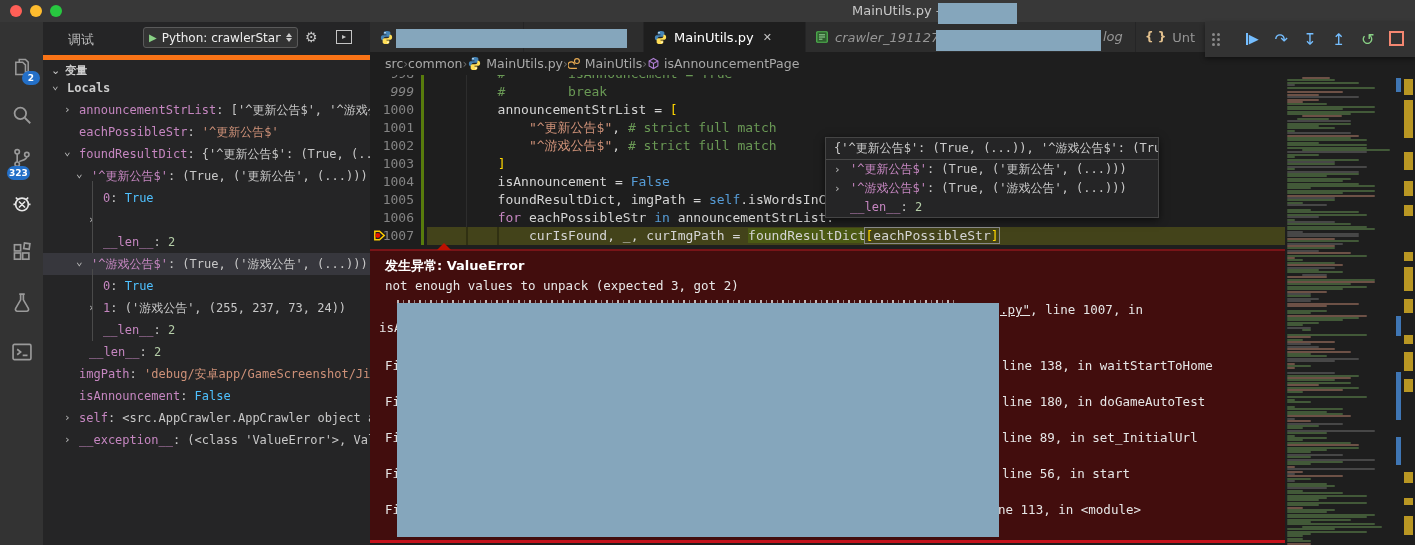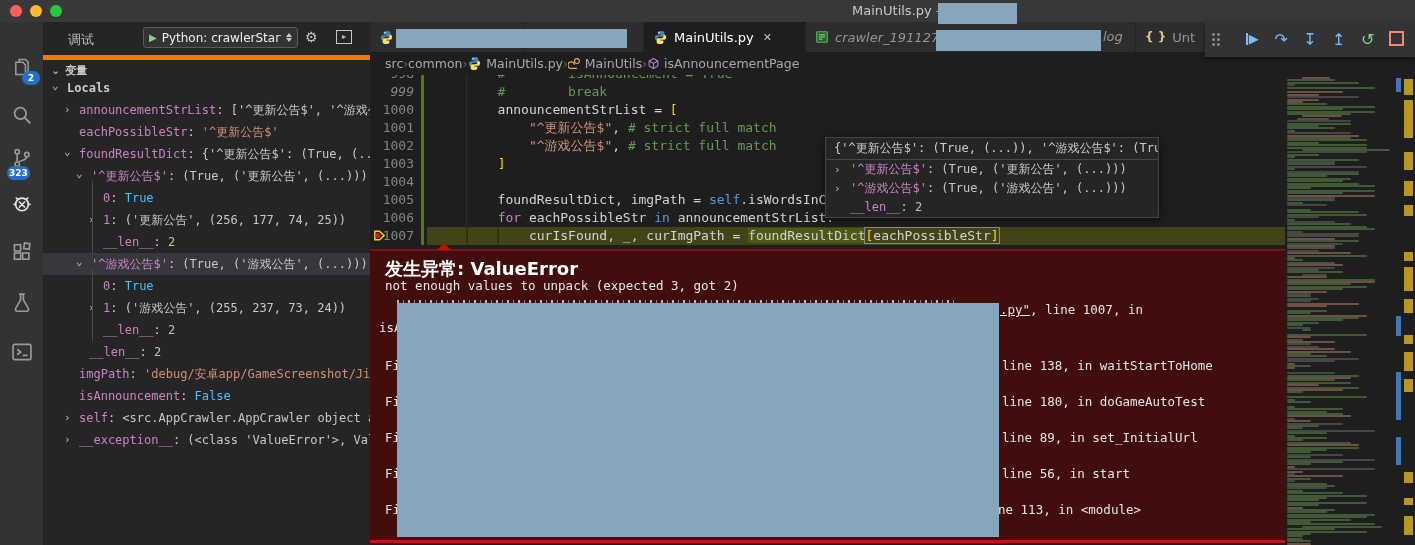--- a/index.html
+++ b/index.html
@@ -57,21 +57,21 @@
   #indent-guide{position:absolute;left:96px;top:0;width:1px;height:170px;background:rgba(255,255,255,0.07);}
   .tk-c{color:#6a9955;}.tk-s{color:#ce9178;}.tk-k{color:#c586c0;}.tk-b{color:#569cd6;}.tk-w{color:#d4d4d4;}.tk-g{color:#ffd700;}
   .tk-hw{color:#d4d4d4;background:rgba(87,124,12,0.40);}
   .tk-box{border:1px solid #8a8a8a;margin:-1px;}
   #cur-line-band{position:absolute;left:57px;top:152px;height:18px;width:858px;background:#43431a;}
   .band-guide{position:absolute;top:0;width:2px;height:18px;background:rgba(0,0,0,0.28);}
   #stop-icon{position:absolute;left:2px;top:153px;}
   
   #exc{left:370px;top:249px;width:915px;height:289px;background:#420d0d;border-top:2px solid #791418;border-bottom:3px solid #c3131c;box-sizing:content-box;}
   #exc-arrow{position:absolute;left:437px;top:243px;width:0;height:0;border-left:7px solid transparent;border-right:7px solid transparent;border-bottom:7px solid #be1100;}
-  #exc-title{position:absolute;left:15px;top:6px;color:#ffffff;font-size:18px;font-weight:bold;}
+  #exc-title{position:absolute;left:15px;top:6px;color:#ffffff;font-size:13px;font-weight:bold;}
   #exc-msg{position:absolute;left:15px;top:27px;color:#e8e8e8;font-size:12.5px;}
   #clip-strip{position:absolute;left:27px;top:49px;width:560px;height:4px;overflow:hidden;
      background:repeating-linear-gradient(90deg,rgba(225,225,225,.8) 0 2px,transparent 2px 6px,rgba(225,225,225,.55) 6px 7px,transparent 7px 11px);}
   .exc-frag{position:absolute;color:#e6e6e6;font-size:12.5px;white-space:pre;}
   .exc-link{text-decoration:underline;}
   
   #tooltip{left:825px;top:137px;width:332px;background:#252526;border:1px solid #454545;box-shadow:0 2px 8px rgba(0,0,0,.6);z-index:5;}
   #tt-header{height:21px;line-height:21px;border-bottom:1px solid #484848;color:#cccccc;font-size:12px;padding:0 8px;white-space:nowrap;overflow:hidden;}
   .tt-row{position:relative;height:19px;line-height:19px;font-size:12px;padding-left:24px;white-space:nowrap;overflow:hidden;}
   .tt-chev{position:absolute;left:8px;color:#c0c0c0;font-size:11px;}
@@ -167,21 +167,21 @@
     <div id="vars-header">
       <span class="chev">⌄</span><span>变量</span>
     </div>
     <div id="var-rows">
         <div class="var-row mono" style="top: 0px;"><span class="var-chev" style="left: 9px; top: -2px;">⌄</span><span style="margin-left: 24px;"><span class="vscope">Locals</span></span></div>
         <div class="var-row mono" style="top: 22px;"><span class="var-chev" style="left: 21px;">›</span><span style="margin-left: 36px;"><span class="vn">announcementStrList</span><span class="vv">: ['^更新公告$', '^游戏公…</span></span></div>
         <div class="var-row mono" style="top: 44px;"><span style="margin-left: 36px;"><span class="vn">eachPossibleStr</span><span class="vv">: </span><span class="vs">'^更新公告$'</span></span></div>
         <div class="var-row mono" style="top: 66px;"><span class="var-chev" style="left: 21px; top: -2px;">⌄</span><span style="margin-left: 36px;"><span class="vn">foundResultDict</span><span class="vv">: {'^更新公告$': (True, (...)…</span></span></div>
         <div class="var-row mono" style="top: 88px;"><span class="var-chev" style="left: 33px; top: -2px;">⌄</span><span style="margin-left: 48px;"><span class="vn">'^更新公告$'</span><span class="vv">: (True, ('更新公告', (...)))</span></span></div>
         <div class="var-row mono" style="top: 110px;"><span style="margin-left: 60px;"><span class="vn">0</span><span class="vv">: </span><span class="vb">True</span></span></div>
-        <div class="var-row mono" style="top: 132px;"><span class="var-chev" style="left: 45px;">›</span><span style="margin-left: 60px;"><span class="vn">1</span><span class="vv">: ('更新公告', (256, 177, 74, 25))</span></span></div>
+        <div class="var-row mono" style="top: 132px;"><span class="var-chev" style="left: 45px;">›</span></div>
         <div class="var-row mono" style="top: 154px;"><span style="margin-left: 60px;"><span class="vn">__len__</span><span class="vv">: </span><span class="vnum">2</span></span></div>
         <div class="var-row mono sel" style="top: 176px;"><span class="var-chev" style="left: 33px; top: -2px;">⌄</span><span style="margin-left: 48px;"><span class="vn">'^游戏公告$'</span><span class="vv">: (True, ('游戏公告', (...)))</span></span></div>
         <div class="var-row mono" style="top: 198px;"><span style="margin-left: 60px;"><span class="vn">0</span><span class="vv">: </span><span class="vb">True</span></span></div>
         <div class="var-row mono" style="top: 220px;"><span class="var-chev" style="left: 45px;">›</span><span style="margin-left: 60px;"><span class="vn">1</span><span class="vv">: ('游戏公告', (255, 237, 73, 24))</span></span></div>
         <div class="var-row mono" style="top: 242px;"><span style="margin-left: 60px;"><span class="vn">__len__</span><span class="vv">: </span><span class="vnum">2</span></span></div>
         <div class="var-row mono" style="top: 264px;"><span style="margin-left: 46px;"><span class="vn">__len__</span><span class="vv">: </span><span class="vnum">2</span></span></div>
         <div class="var-row mono" style="top: 286px;"><span style="margin-left: 36px;"><span class="vn">imgPath</span><span class="vv">: </span><span class="vs">'debug/安卓app/GameScreenshot/Jian…</span></span></div>
         <div class="var-row mono" style="top: 308px;"><span style="margin-left: 36px;"><span class="vn">isAnnouncement</span><span class="vv">: </span><span class="vb">False</span></span></div>
         <div class="var-row mono" style="top: 330px;"><span class="var-chev" style="left: 21px;">›</span><span style="margin-left: 36px;"><span class="vn">self</span><span class="vv">: &lt;src.AppCrawler.AppCrawler object at …</span></span></div>
         <div class="var-row mono" style="top: 352px;"><span class="var-chev" style="left: 21px;">›</span><span style="margin-left: 36px;"><span class="vn">__exception__</span><span class="vv">: (&lt;class 'ValueError'&gt;, Value…</span></span></div>
@@ -289,20 +289,21 @@
       <div class="code-line mono" style="top: 8px;"><span class="tk-c">        #        break</span></div>
       <div class="line-num mono" style="top: 26px;">1000</div>
       <div class="code-line mono" style="top: 26px;"><span class="tk-w">        announcementStrList = </span><span class="tk-g">[</span></div>
       <div class="line-num mono" style="top: 44px;">1001</div>
       <div class="code-line mono" style="top: 44px;"><span class="tk-w">            </span><span class="tk-s">"^更新公告$"</span><span class="tk-w">, </span><span class="tk-c"># strict full match</span></div>
       <div class="line-num mono" style="top: 62px;">1002</div>
       <div class="code-line mono" style="top: 62px;"><span class="tk-w">            </span><span class="tk-s">"^游戏公告$"</span><span class="tk-w">, </span><span class="tk-c"># strict full match</span></div>
       <div class="line-num mono" style="top: 80px;">1003</div>
       <div class="code-line mono" style="top: 80px;"><span class="tk-w">        </span><span class="tk-g">]</span></div>
       <div class="line-num mono" style="top: 98px;">1004</div>
+      <div class="code-line mono" style="top: 98px;"><span class="tk-w">        isAnnouncement = </span><span class="tk-b">False</span></div>
       <div class="line-num mono" style="top: 116px;">1005</div>
       <div class="code-line mono" style="top: 116px;"><span class="tk-w">        foundResultDict, imgPath = </span><span class="tk-b">self</span><span class="tk-w">.isWordsInCur</span></div>
       <div class="line-num mono" style="top: 134px;">1006</div>
       <div class="code-line mono" style="top: 134px;"><span class="tk-w">        </span><span class="tk-k">for</span><span class="tk-w"> eachPossibleStr </span><span class="tk-b">in</span><span class="tk-w"> announcementStrList:</span></div>
       <div class="line-num mono" style="top: 152px;">1007</div>
       <div class="code-line mono" style="top: 152px;"><span class="tk-w">            curIsFound, _, curImgPath = </span><span class="tk-hw">foundResultDict</span><span class="tk-box"><span class="tk-g">[</span><span class="tk-w">eachPossibleStr</span><span class="tk-g">]</span></span></div>
       <div id="stop-icon"><svg width="15" height="15" viewBox="0 0 16 16">
           <path d="M3 3.5h5l5 4.5-5 4.5H3z" fill="none" stroke="#ffcc00" stroke-width="1.6"></path>
           <circle cx="6.2" cy="8" r="2.6" fill="#e51400"></circle>
         </svg></div>

